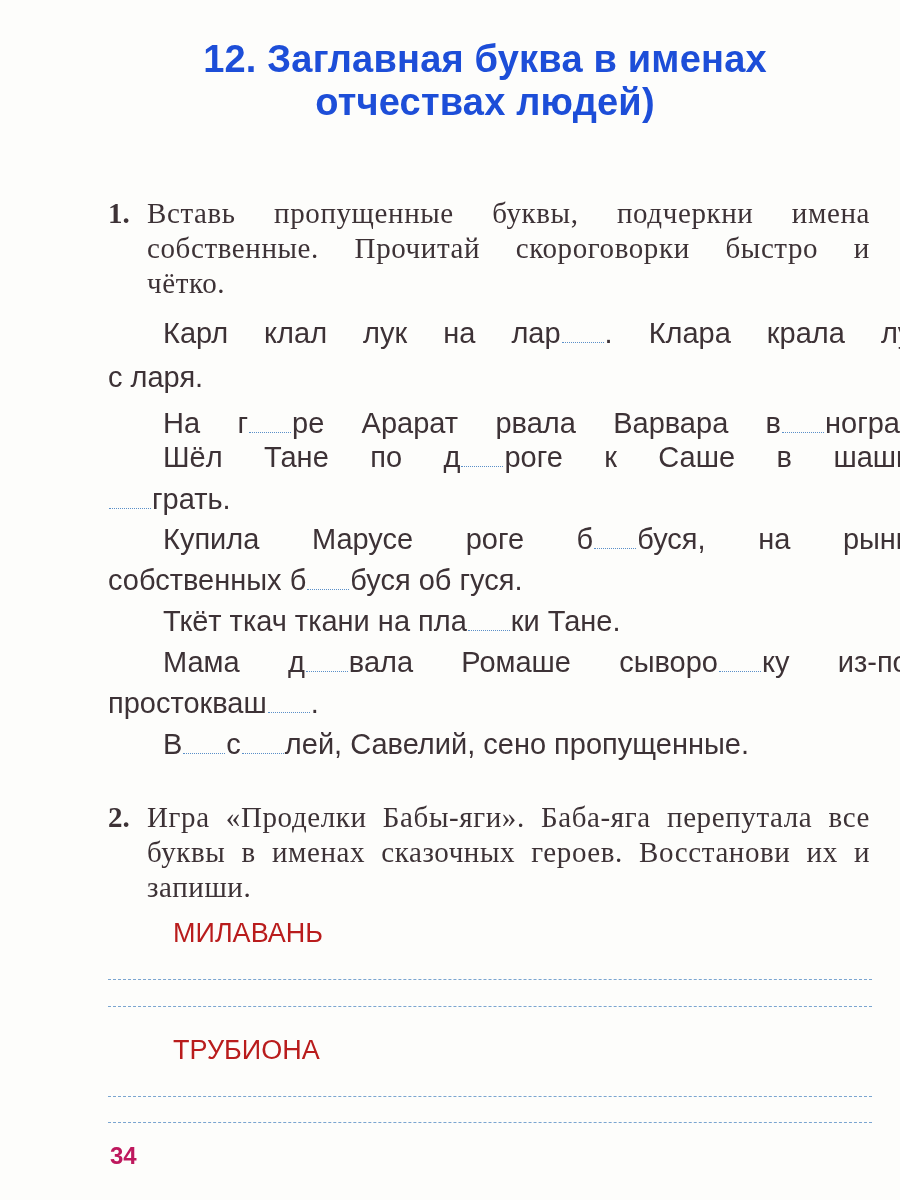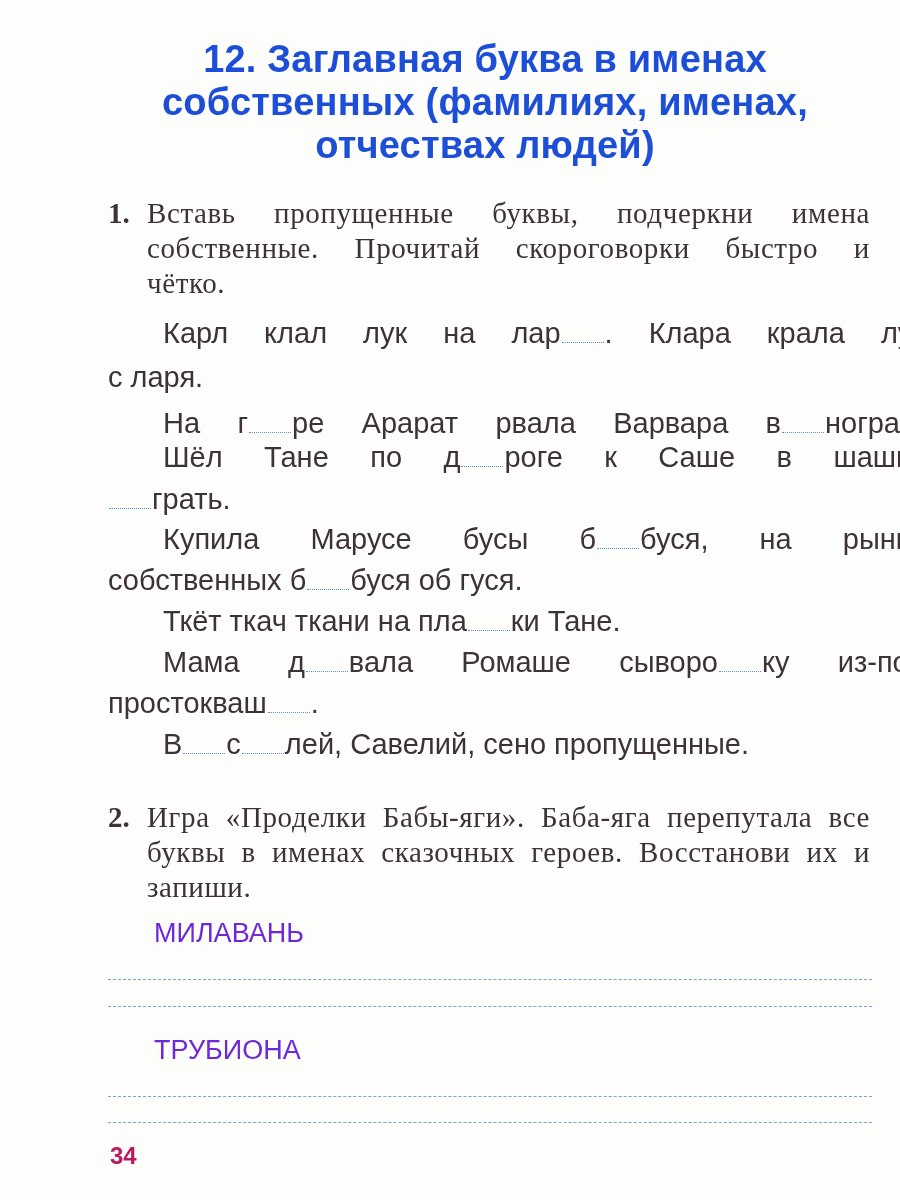--- a/index.html
+++ b/index.html
@@ -28,43 +28,42 @@
   .indent { padding-left: 55px; }
   .j { text-align: justify; text-align-last: justify; }
   .blank {
     display: inline-block; width: 42px; height: 4px; border-bottom: 1.5px dotted #5a8fc8;
     vertical-align: baseline; margin: 0 1px;
   }
   .rule {
     position: absolute; left: 108px; width: 764px; height: 0;
     border-top: 1.5px dashed #7aa5d0;
   }
-  .word { position: absolute; left: 154px; font-family: "Liberation Sans", sans-serif; font-size: 27px; color: #6d28d9; }
+  .word { position: absolute; left: 173px; font-family: "Liberation Sans", sans-serif; font-size: 27px; color: #b91c1c; }
   .page-num { position: absolute; left: 110px; top: 1142px; font-family: "Liberation Sans", sans-serif; font-weight: bold; font-size: 24px; color: #be185d; }
 </style>
 </head>
 <body>
 
 <div class="title">
   <div>12. Заглавная буква в именах</div>
-  <div>собственных (фамилиях, именах,</div>
   <div>отчествах людей)</div>
 </div>
 
 <div class="task" style="top:196px;">
   <span class="num">1.</span>
   <div class="text">Вставь пропущенные буквы, подчеркни имена собственные. Прочитай скороговорки быстро и чётко.</div>
 </div>
 
 <div class="line indent j" style="top:316px;"><span>Карл клал лук на лар</span><span class="blank"></span><span>. Клара крала лук</span></div>
 <div class="line" style="top:360px;"><span>с ларя.</span></div>
 <div class="line indent j" style="top:406px;"><span>На г</span><span class="blank"></span><span>ре Арарат рвала Варвара в</span><span class="blank"></span><span>ноград.</span></div>
 <div class="line indent j" style="top:440px;"><span>Шёл Тане по д</span><span class="blank"></span><span>роге к Саше в шашки</span></div>
 <div class="line" style="top:482px;"><span class="blank"></span><span>грать.</span></div>
-<div class="line indent j" style="top:522px;"><span>Купила Марусе бусы б</span><span class="blank"></span><span>буся, на рынке</span></div>
+<div class="line indent j" style="top:522px;"><span>Купила Марусе роге б</span><span class="blank"></span><span>буся, на рынке</span></div>
 <div class="line" style="top:563px;"><span>собственных б</span><span class="blank"></span><span>буся об гуся.</span></div>
 <div class="line indent" style="top:604px;"><span>Ткёт ткач ткани на пла</span><span class="blank"></span><span>ки Тане.</span></div>
 <div class="line indent j" style="top:645px;"><span>Мама д</span><span class="blank"></span><span>вала Ромаше сыворо</span><span class="blank"></span><span>ку из-под</span></div>
 <div class="line" style="top:686px;"><span>простокваш</span><span class="blank"></span><span>.</span></div>
 <div class="line indent" style="top:727px;"><span>В</span><span class="blank"></span><span>с</span><span class="blank"></span><span>лей, Савелий, сено пропущенные.</span></div>
 
 <div class="task" style="top:800px;">
   <span class="num">2.</span>
   <div class="text">Игра «Проделки Бабы-яги». Баба-яга перепутала все буквы в именах сказочных героев. Восстанови их и запиши.</div>
 </div>

